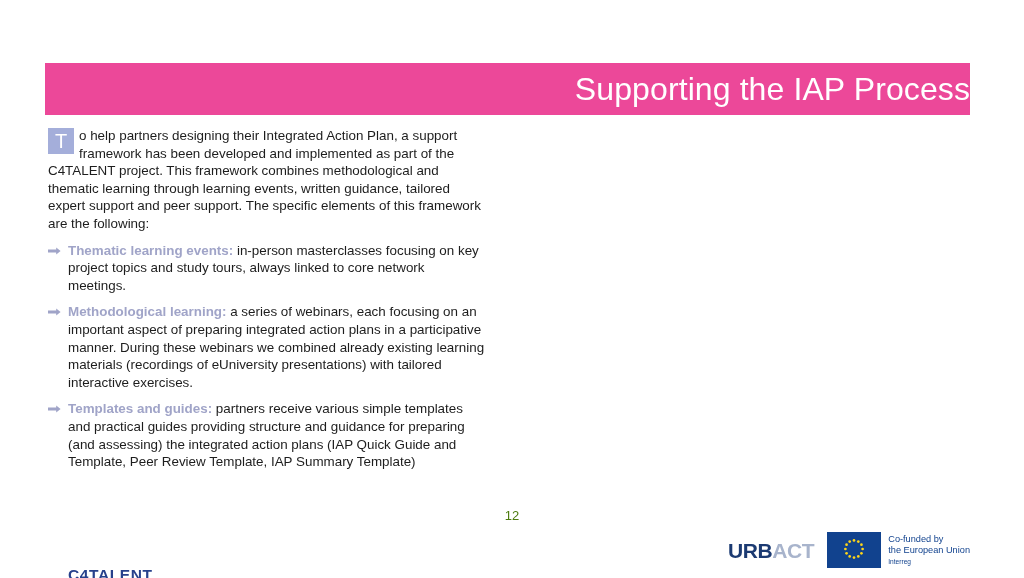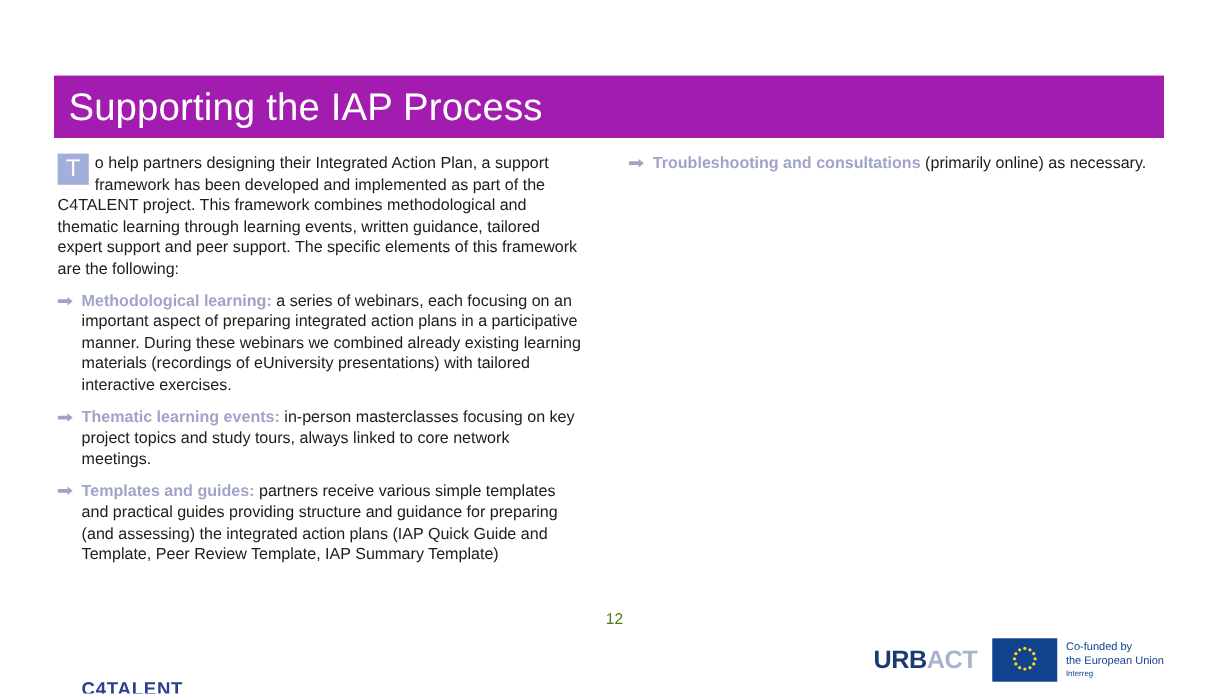--- a/index.html
+++ b/index.html
@@ -16,23 +16,24 @@
     color: #1a1a1a;
   }
 
   
   .title-bar {
     position: absolute;
     left: 45px;
     top: 63px;
     width: 925px;
     height: 52px;
-    background: #a21caf;
+    background: #ec4899;
     display: flex;
     align-items: center;
+    justify-content: flex-end;
   }
   .title-text {
     color: #ffffff;
     font-size: 32px;
     font-weight: 400;
     letter-spacing: 0.1px;
     padding-left: 12px;
     line-height: 1;
   }
 
@@ -180,57 +181,49 @@
   <span class="title-text">Supporting the IAP Process</span>
 </div>
 
 <div class="col col-left">
 
   <p class="intro">
     <span class="dropcap">T</span><span>o help partners designing their Integrated Action Plan, a support framework has been developed and implemented as part of the C4TALENT project. This framework combines methodological and thematic learning through learning events, written guidance, tailored expert support and peer support. The specific elements of this framework are the following:</span>
   </p>
 
   <ul class="bullets">
+    <li class="bullet">
+      <span class="arrow-icon">
+        <svg width="13" height="8" viewBox="0 0 13 8">
+            <path d="M0 2.4h8.2V0.4L12.6 4 8.2 7.6V5.6H0z" fill="#a0a4c8"></path>
+          </svg>
+      </span>
+      <span class="lead">Thematic learning events:</span><span> in-person masterclasses focusing on key project topics and study tours, always linked to core network meetings.</span>
+    </li>
     <li class="bullet">
       <span class="arrow-icon">
         <svg width="13" height="8" viewBox="0 0 13 8">
             <path d="M0 2.4h8.2V0.4L12.6 4 8.2 7.6V5.6H0z" fill="#a0a4c8"></path>
           </svg>
       </span>
       <span class="lead">Methodological learning:</span><span> a series of webinars, each focusing on an important aspect of preparing integrated action plans in a participative manner. During these webinars we combined already existing learning materials (recordings of eUniversity presentations) with tailored interactive exercises.</span>
     </li>
     <li class="bullet">
       <span class="arrow-icon">
         <svg width="13" height="8" viewBox="0 0 13 8">
             <path d="M0 2.4h8.2V0.4L12.6 4 8.2 7.6V5.6H0z" fill="#a0a4c8"></path>
           </svg>
       </span>
-      <span class="lead">Thematic learning events:</span><span> in-person masterclasses focusing on key project topics and study tours, always linked to core network meetings.</span>
-    </li>
-    <li class="bullet">
-      <span class="arrow-icon">
-        <svg width="13" height="8" viewBox="0 0 13 8">
-            <path d="M0 2.4h8.2V0.4L12.6 4 8.2 7.6V5.6H0z" fill="#a0a4c8"></path>
-          </svg>
-      </span>
       <span class="lead">Templates and guides:</span><span> partners receive various simple templates and practical guides providing structure and guidance for preparing (and assessing) the integrated action plans (IAP Quick Guide and Template, Peer Review Template, IAP Summary Template)</span>
     </li>
   </ul>
 </div>
 
 <div class="col col-right">
   <ul class="bullets">
-    <li class="bullet">
-      <span class="arrow-icon">
-        <svg width="13" height="8" viewBox="0 0 13 8">
-            <path d="M0 2.4h8.2V0.4L12.6 4 8.2 7.6V5.6H0z" fill="#a0a4c8"></path>
-          </svg>
-      </span>
-      <span class="lead">Troubleshooting and consultations</span><span> (primarily online) as necessary.</span>
-    </li>
   </ul>
 </div>
 
 <div class="page-number">12</div>
 
 <div class="brand-logo">C4TALENT</div>
 
 <div class="footer-right">
   <div class="urbact-logo"><span class="urbact-a">URB</span><span class="urbact-b">ACT</span></div>
 

